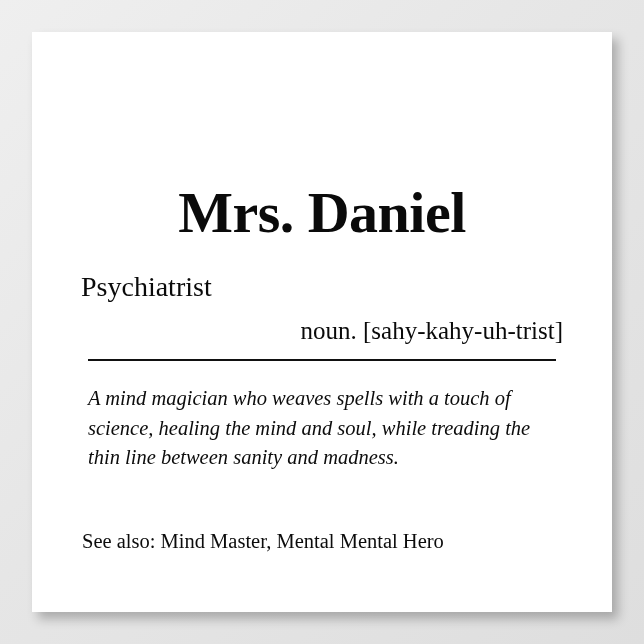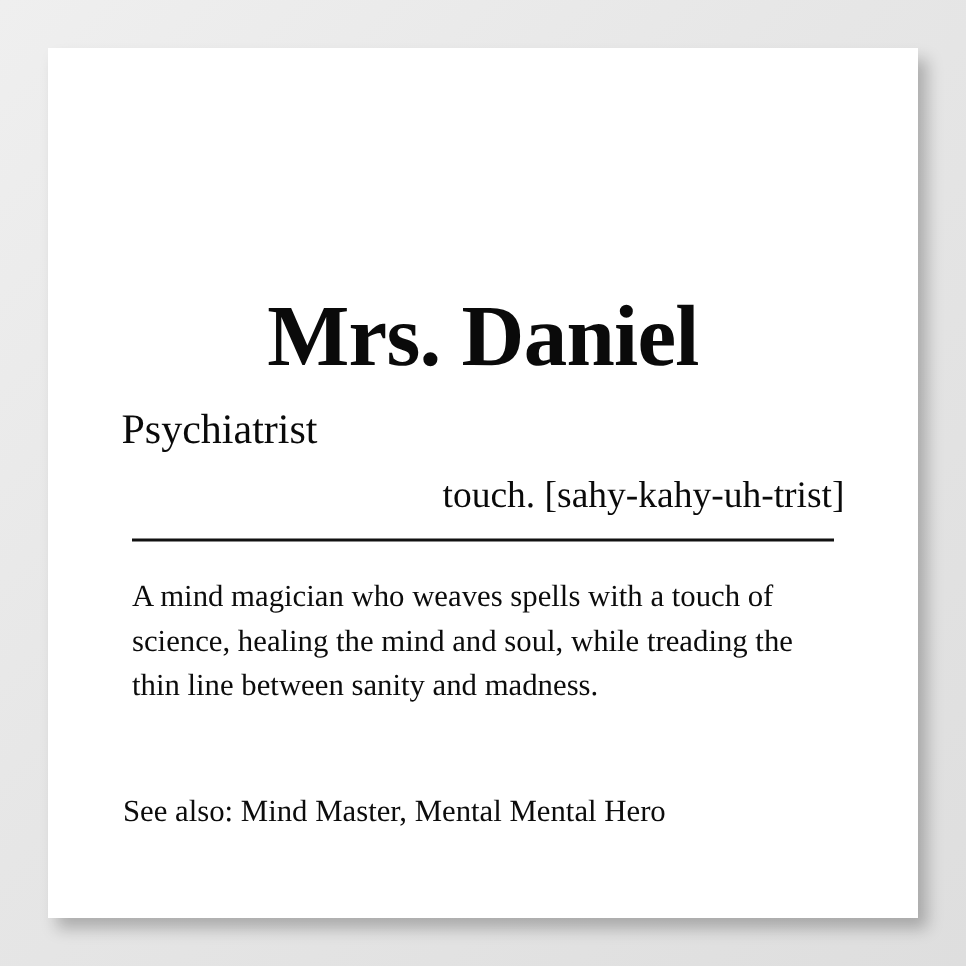--- a/index.html
+++ b/index.html
@@ -40,21 +40,21 @@
     left: 0;
     top: 0;
     right: 0;
     bottom: 0;
     padding: 0 56px;
     box-sizing: border-box;
   }
   .title {
     position: absolute;
     left: 56px;
-    top: 162px;
+    top: 151px;
     width: 468px;
     text-align: center;
     font-size: 58px;
     font-weight: bold;
     letter-spacing: -0.5px;
     color: #0a0a0a;
     line-height: 1.05;
     white-space: nowrap;
   }
   .subtitle {
@@ -84,20 +84,21 @@
     background: #111111;
   }
   .definition {
     position: absolute;
     left: 56px;
     right: 50px;
     top: 352px;
     font-size: 20.5px;
     line-height: 1.45;
     color: #0c0c0c;
+    font-style: italic;
   }
   .seealso {
     position: absolute;
     left: 50px;
     top: 495px;
     font-size: 20.5px;
     color: #0c0c0c;
     line-height: 1.4;
     white-space: nowrap;
   }
@@ -108,21 +109,21 @@
 <div id="stage">
   <div id="backdrop"></div>
 
   <div id="poster">
     <div id="poster-inner">
 
       <div class="title">Mrs. Daniel</div>
 
       <div class="subtitle">Psychiatrist</div>
 
-      <div class="pronunciation">touch. [sahy-kahy-uh-trist]</div>
+      <div class="pronunciation">noun. [sahy-kahy-uh-trist]</div>
 
       <div class="rule"></div>
 
       <div class="definition">A mind magician who weaves spells with a touch of science, healing the mind and soul, while treading the thin line between sanity and madness.</div>
 
       <div class="seealso">See also: Mind Master, Mental Mental Hero</div>
 
     </div>
   </div>
 </div>

